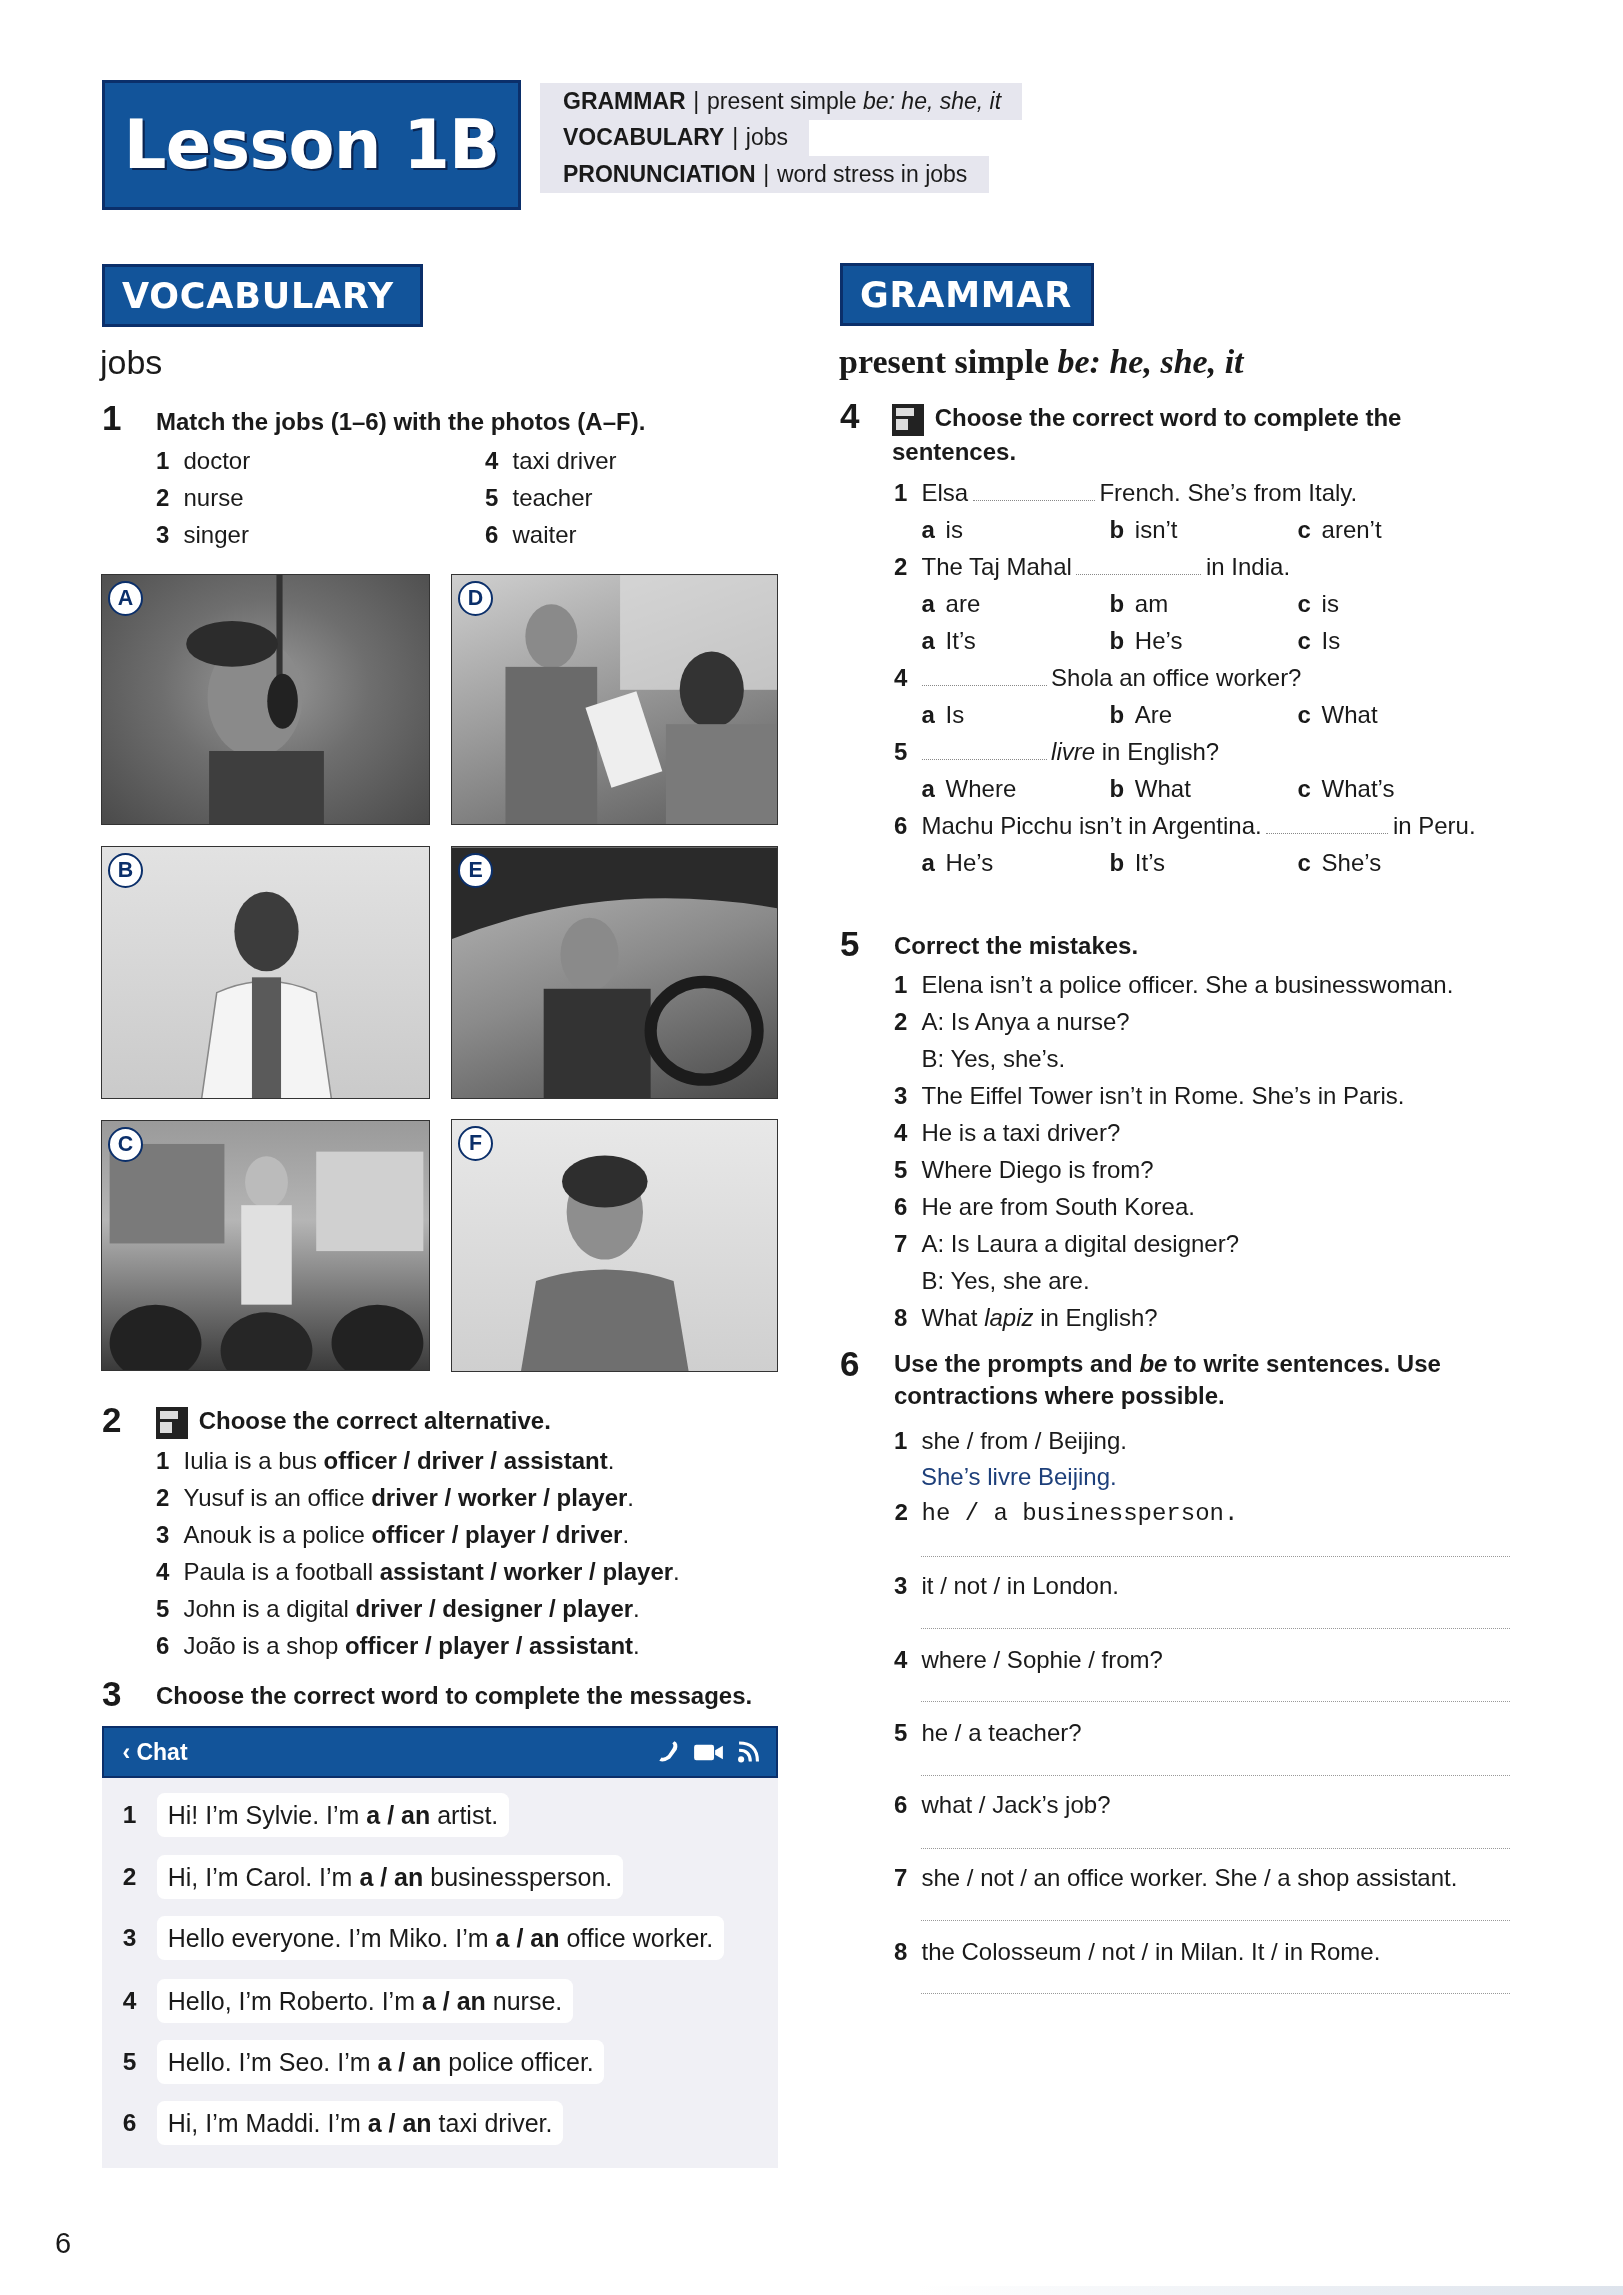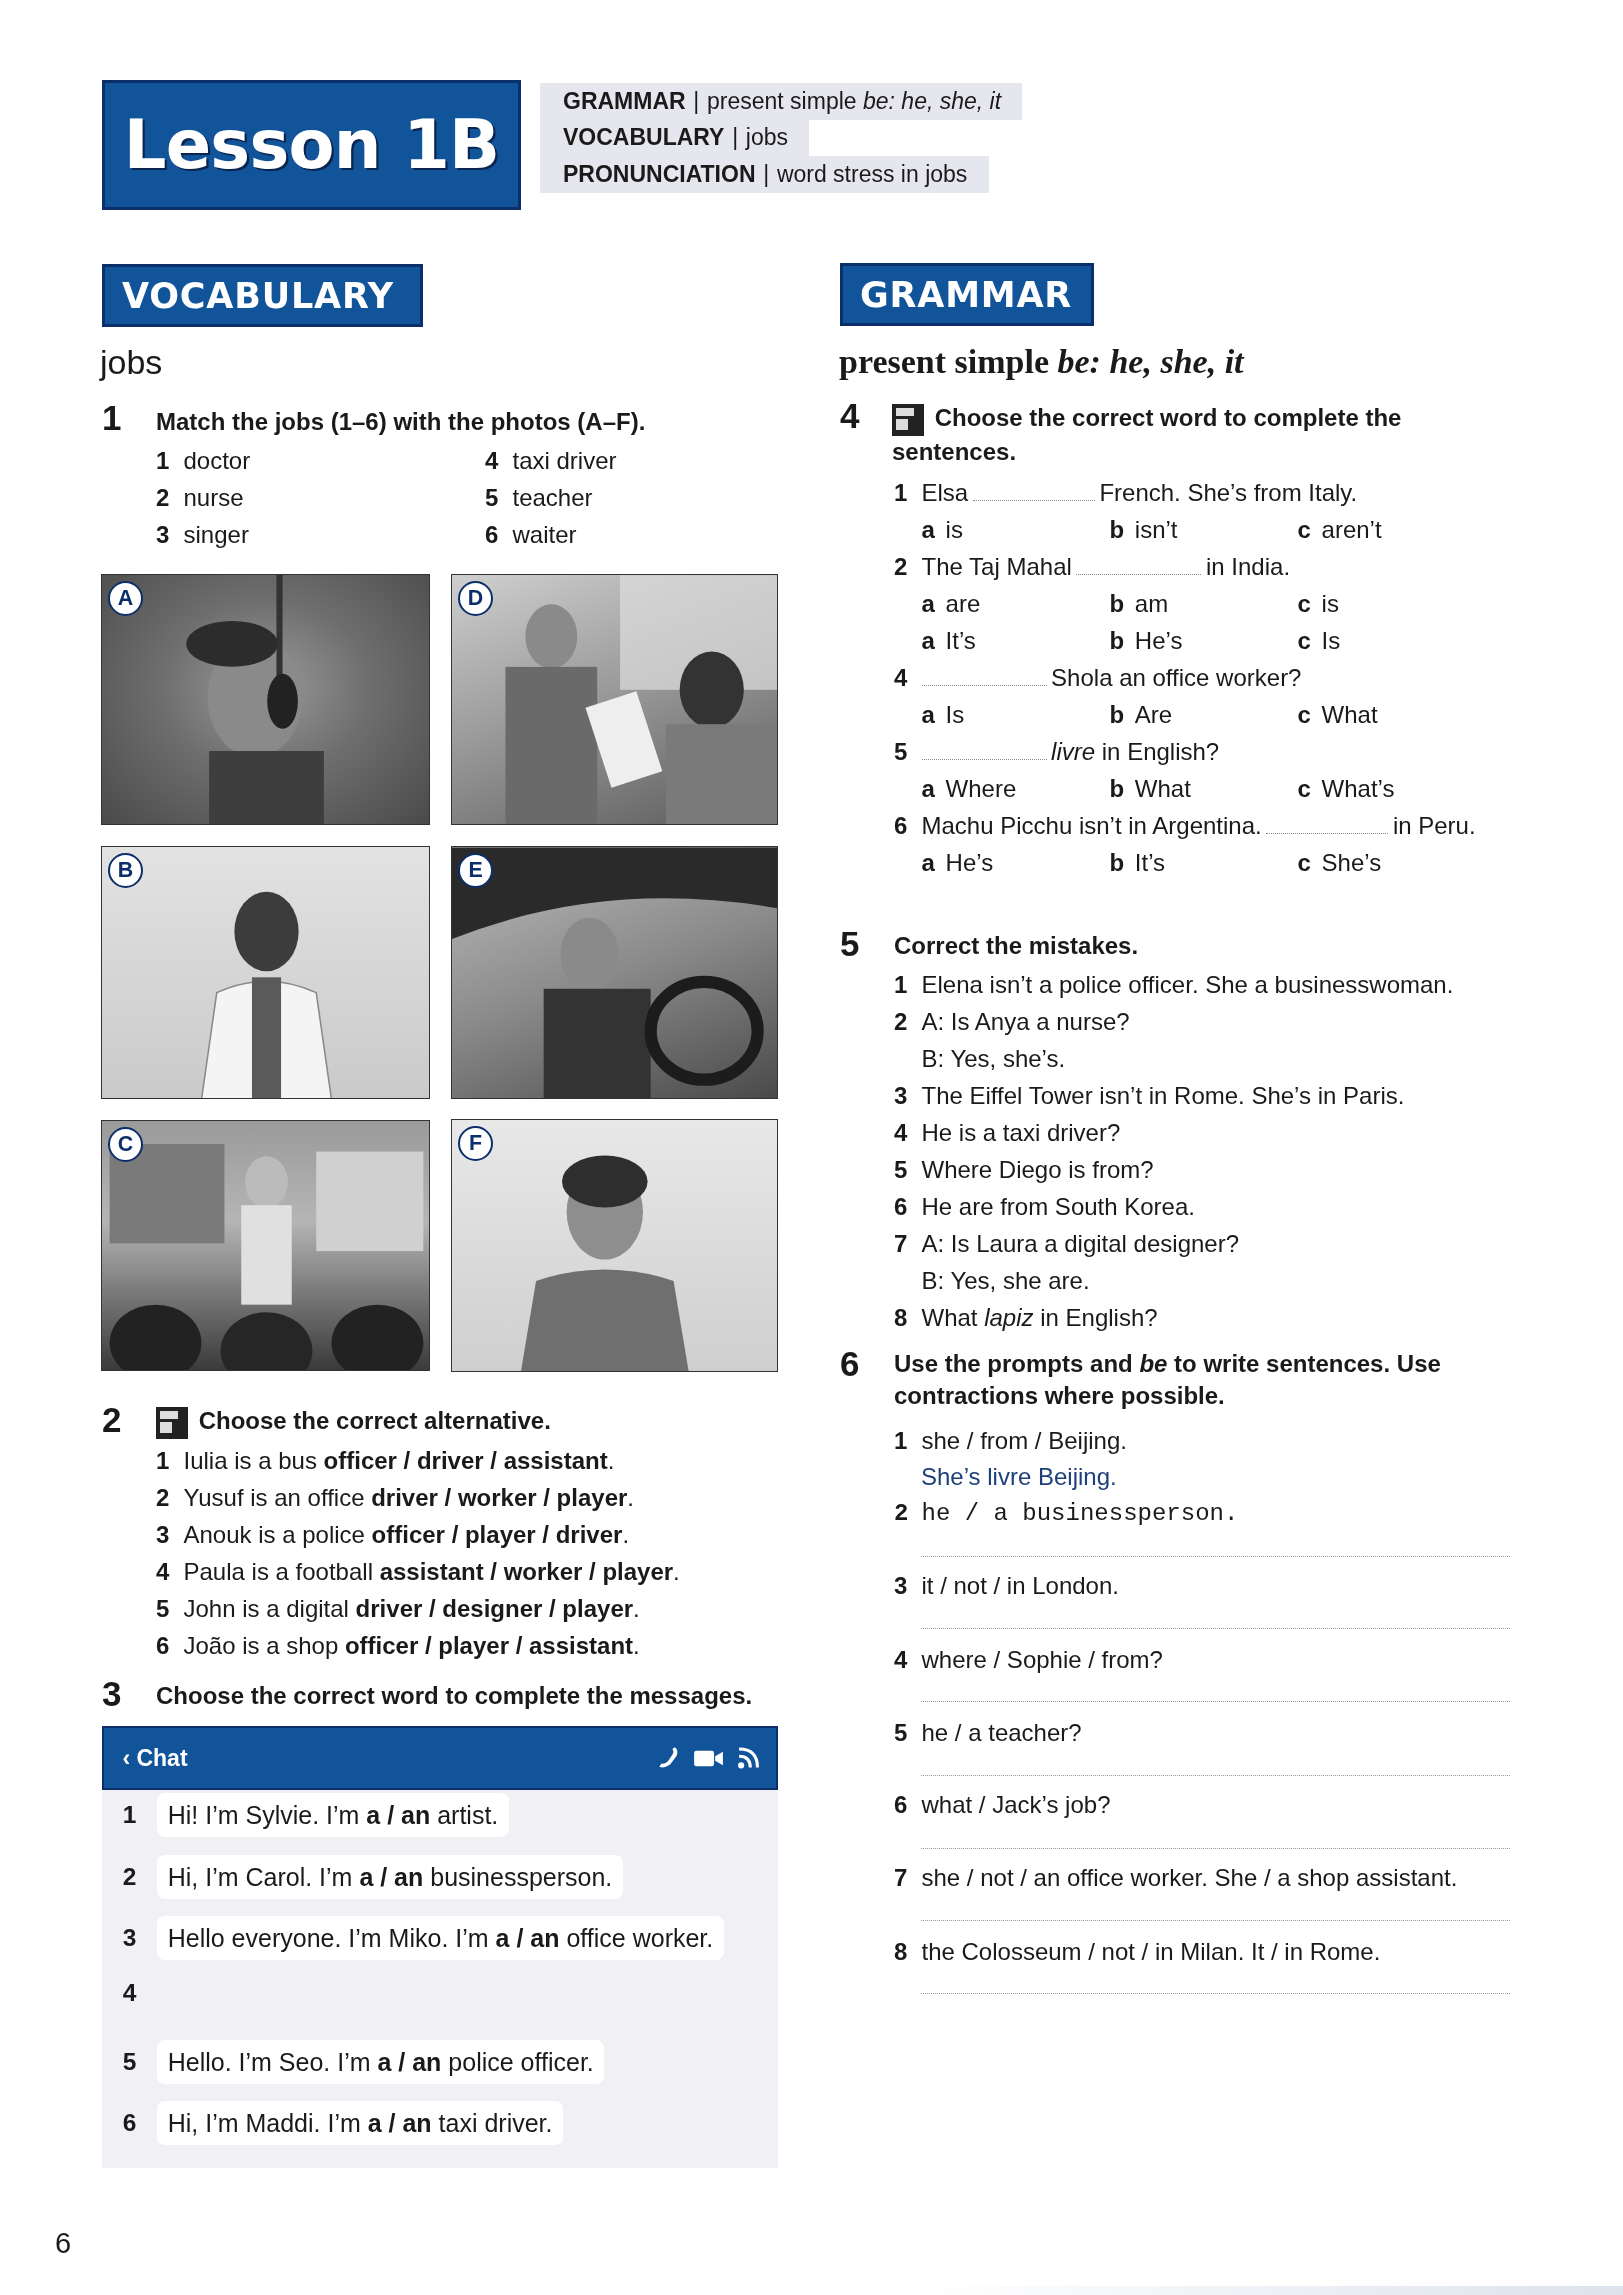--- a/index.html
+++ b/index.html
@@ -33,21 +33,21 @@
   .photo { position: absolute; border: 1.5px solid #333; overflow: hidden; }
   .photo-label { position: absolute; left: 6.1px; top: 6.1px; width: 35px; height: 35px; border-radius: 50%; background: #fff; border: 2.3px solid #0b2f6a; display: flex; align-items: center; justify-content: center; font-weight: bold; font-size: 21.4px; color: #0b2f6a; }
 
   
   .book-icon { display: inline-block; width: 32px; height: 32px; background: #222; vertical-align: middle; margin-right: 10.7px; position: relative; }
   .book-icon::before { content: ""; position: absolute; left: 3.8px; top: 4.6px; width: 18.4px; height: 7.7px; background: #ddd; }
   .book-icon::after { content: ""; position: absolute; left: 3.8px; top: 15.3px; width: 12.2px; height: 10.7px; background: #ddd; }
 
   
   .chat { left: 102px; top: 1726px; width: 676px; height: 442px; background: #f0f0f5; }
-  .chat-header { height: 64px; background: #12549a; border: 2.3px solid #0b2f6a; display: flex; align-items: center; justify-content: space-between; padding: 0 15.3px 0 18.4px; color: #fff; }
+  .chat-header { height: 52px; background: #12549a; border: 2.3px solid #0b2f6a; display: flex; align-items: center; justify-content: space-between; padding: 0 15.3px 0 18.4px; color: #fff; }
   .chat-title { font-weight: bold; font-size: 23px; }
   .chat-icons { display: flex; gap: 12.2px; align-items: center; font-size: 24.5px; }
   .chat-row { position: absolute; left: 0; display: flex; align-items: center; }
   .chat-n { width: 55px; text-align: center; font-weight: bold; font-size: 24.5px; }
   .bubble { background: #ffffff; border-radius: 7.7px; padding: 4.6px 10.7px; font-size: 25px; line-height: 35px; white-space: nowrap; }
   .bubble b { font-weight: bold; }
 
   
   .opts { display: flex; font-size: 24px; line-height: 37px; padding-left: 27.5px; }
   .opts span { display: inline-block; }
@@ -196,20 +196,21 @@
   <div class="chat-row" style="top:129px;">
       <span class="chat-n">2</span>
       <span class="bubble"><span>Hi, I’m Carol. I’m </span><b>a / an</b><span> businessperson.</span></span>
     </div>
   <div class="chat-row" style="top:190px;">
       <span class="chat-n">3</span>
       <span class="bubble"><span>Hello everyone. I’m Miko. I’m </span><b>a / an</b><span> office worker.</span></span>
     </div>
   <div class="chat-row" style="top:253px;">
       <span class="chat-n">4</span>
+      <span class="bubble"><span>Hello, I’m Roberto. I’m </span><b>a / an</b><span> nurse.</span></span>
     </div>
   <div class="chat-row" style="top:314px;">
       <span class="chat-n">5</span>
       <span class="bubble"><span>Hello. I’m Seo. I’m </span><b>a / an</b><span> police officer.</span></span>
     </div>
   <div class="chat-row" style="top:375px;">
       <span class="chat-n">6</span>
       <span class="bubble"><span>Hi, I’m Maddi. I’m </span><b>a / an</b><span> taxi driver.</span></span>
     </div>
 </div>

